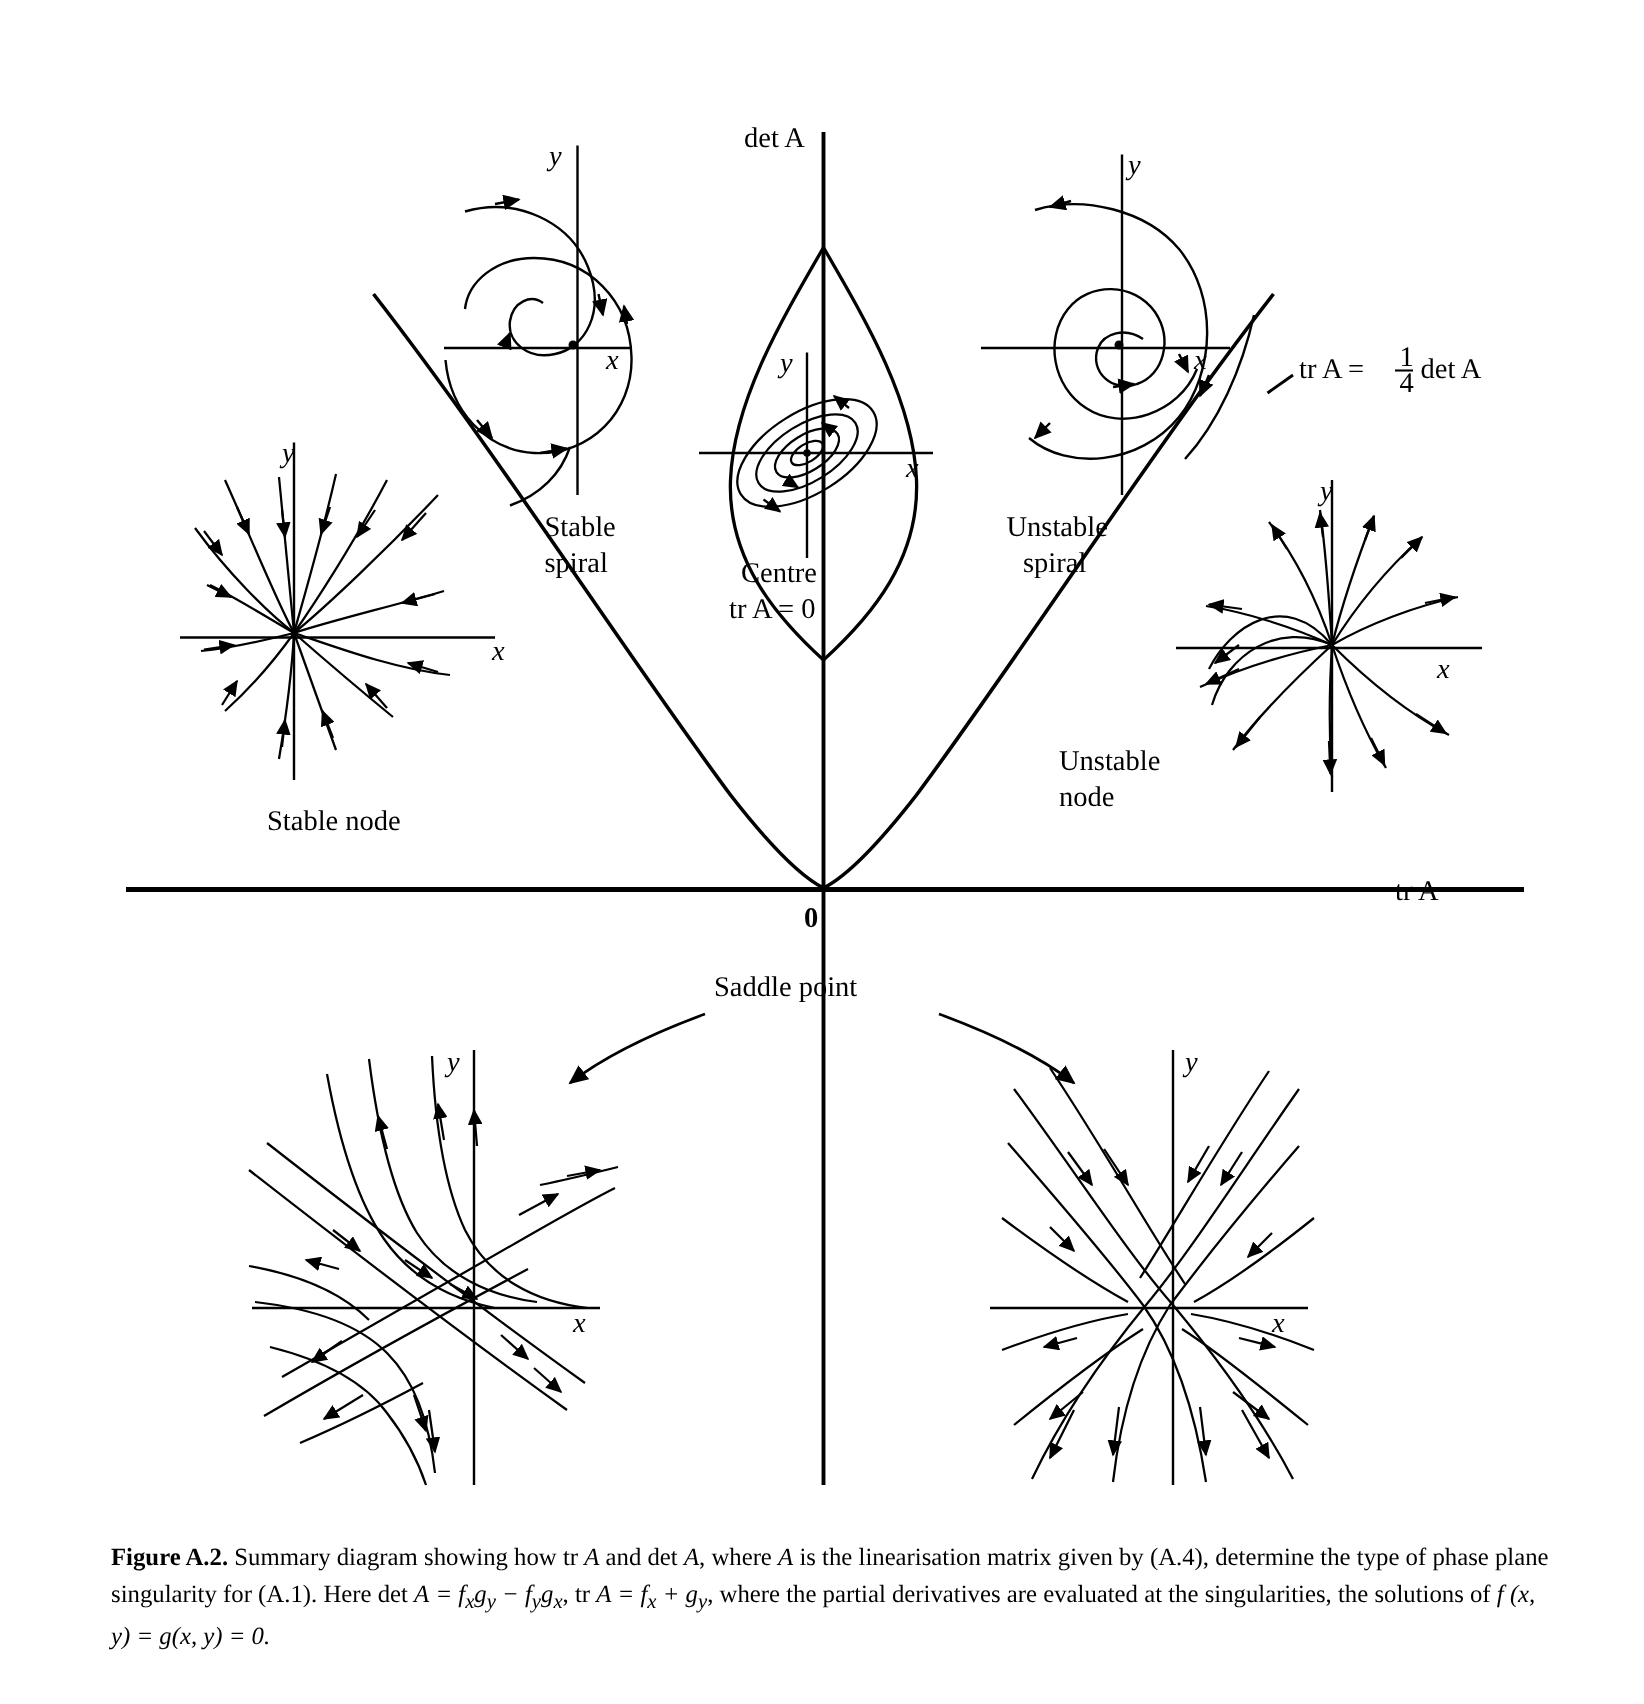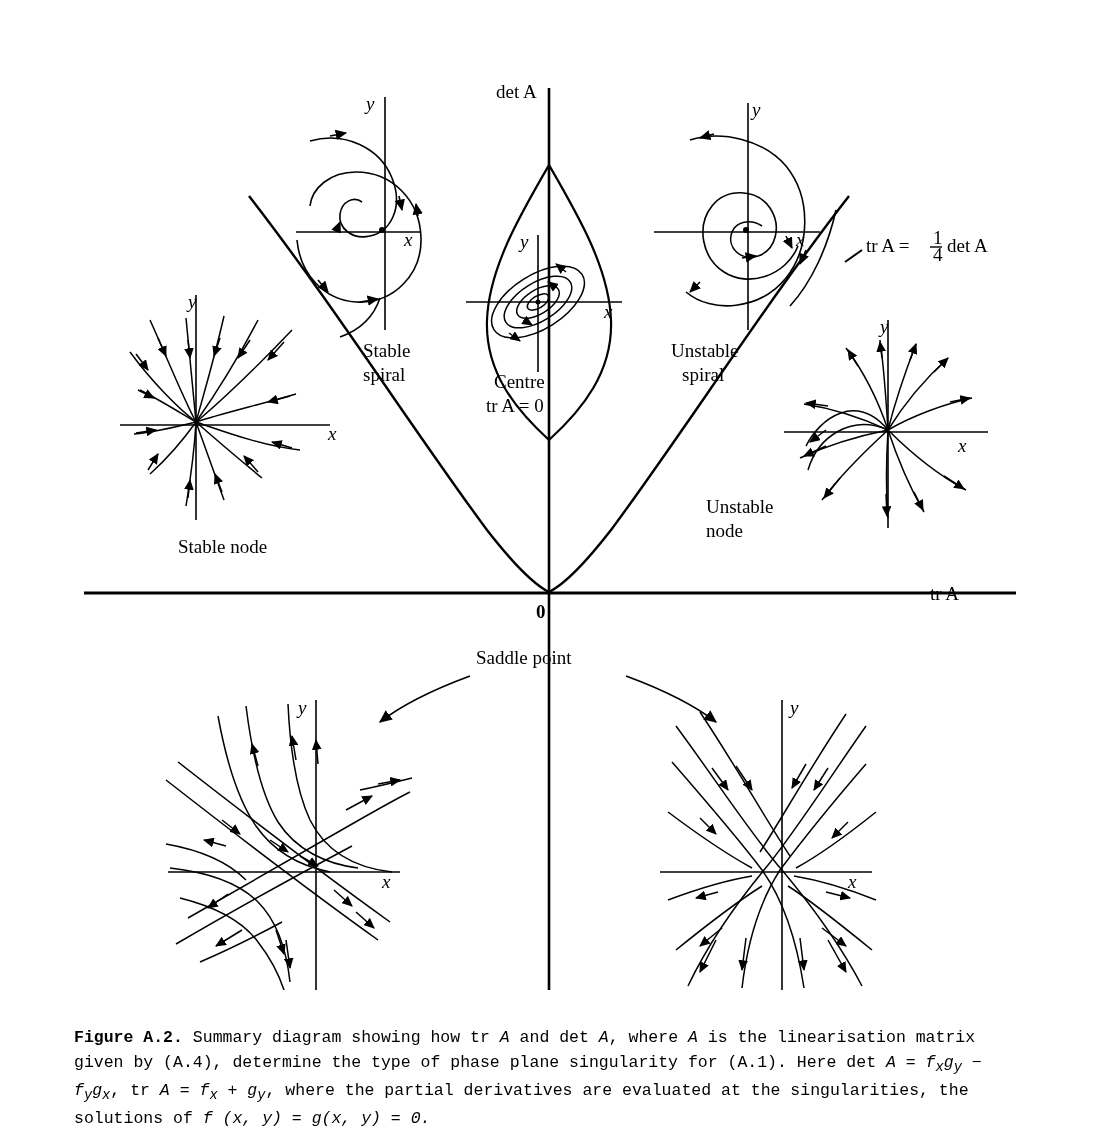--- a/index.html
+++ b/index.html
@@ -35,21 +35,21 @@
     font-family: "Liberation Serif", serif;
     font-style: italic;
     font-size: 19px;
     fill: #000;
   }
   .caption {
     position: absolute;
     left: 74px;
     top: 1026px;
     width: 960px;
-    font-family: Liberation Mono, monospace;
+    font-family: Liberation Serif, serif;
     font-size: 16.5px;
     line-height: 1.5;
     color: #000;
     text-align: left;
   }
   .caption b { font-weight: bold; }
   .it { font-style: italic; }
 </style>
 </head>
 <body>

